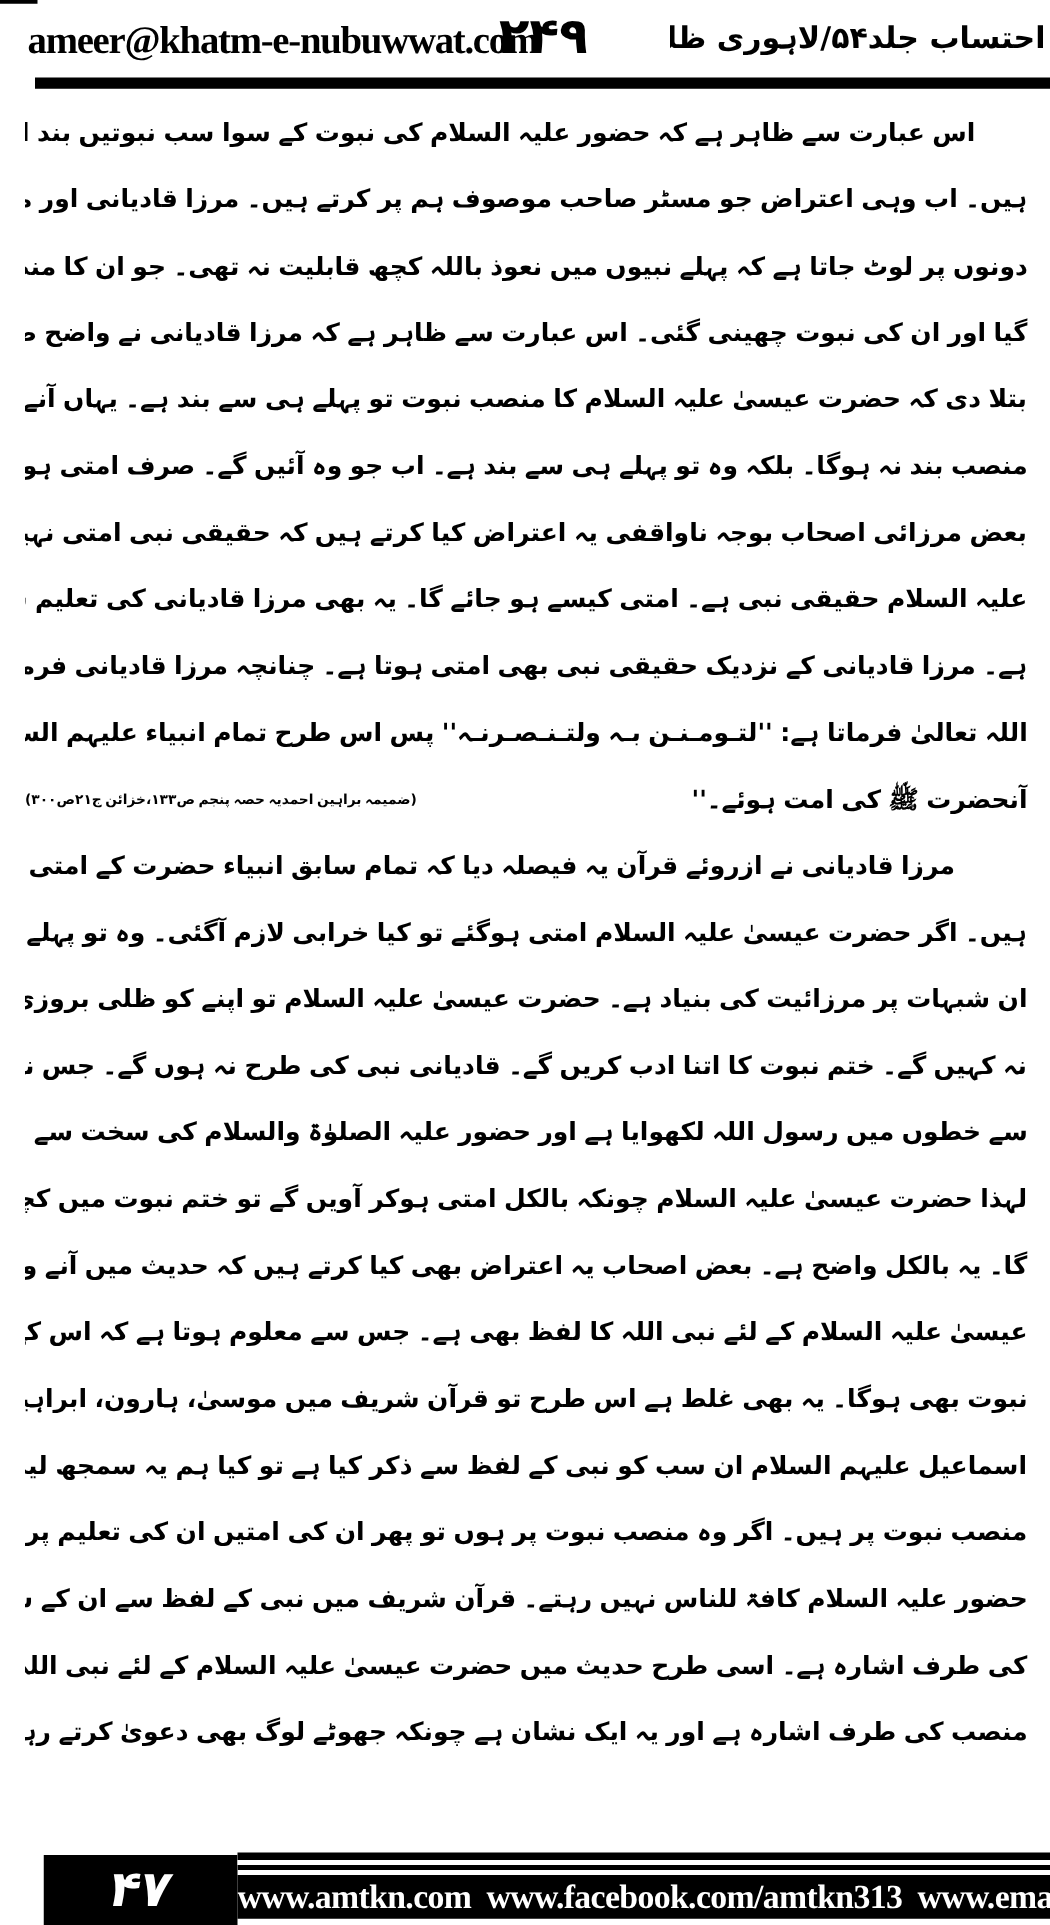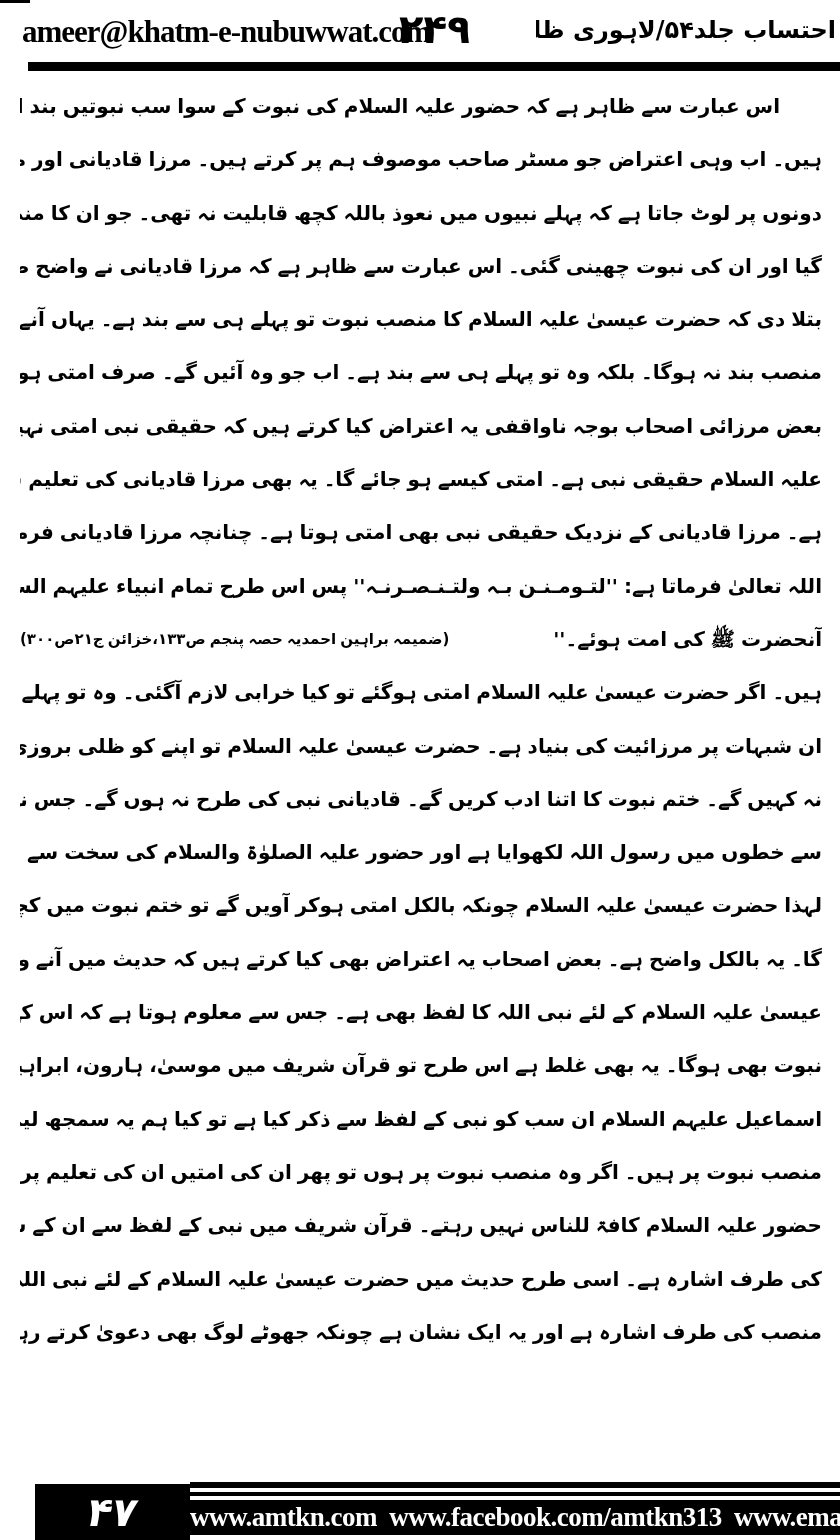--- a/index.html
+++ b/index.html
@@ -34,21 +34,21 @@
     position:absolute; left:20px; top:80px; width:802px;
     direction:rtl; color:#000; font-weight:bold; font-size:20px;
     word-spacing:-1px;
   }
   .bline{
     height:53.3px; line-height:53.3px; white-space:nowrap; overflow:hidden;
     text-align:justify; text-align-last:justify;
   }
   .bline.split{display:flex; justify-content:space-between; align-items:center;
     text-align:right; text-align-last:auto;}
-  .bline.split .cit{font-size:15px; letter-spacing:0; white-space:nowrap;}
+  .bline.split .cit{font-size:11px; letter-spacing:0; white-space:nowrap;}
   .bline.split .qend{white-space:nowrap;margin-left:34px;}
 
   
   .ft-numbox{
     position:absolute; left:35px; top:1484px; width:155px; height:56px;
     background:#000; color:#fff; display:flex; align-items:center; justify-content:center;
   }
   .ft-num{font-weight:bold; font-size:40px; transform:skewX(-12deg); line-height:1;}
   .ft-stripes{
     position:absolute; left:190px; top:1482px; width:650px; height:14px;
@@ -83,20 +83,21 @@
       <div class="bline">بتلا دی کہ حضرت عیسیٰ علیہ السلام کا منصب نبوت تو پہلے ہی سے بند ہے۔ یہاں آنے پر ان کا</div>
       <div class="bline">منصب بند نہ ہوگا۔ بلکہ وہ تو پہلے ہی سے بند ہے۔ اب جو وہ آئیں گے۔ صرف امتی ہوں گے۔</div>
       <div class="bline">بعض مرزائی اصحاب بوجہ ناواقفی یہ اعتراض کیا کرتے ہیں کہ حقیقی نبی امتی نہیں ہوسکتا۔ چونکہ عیسیٰ</div>
       <div class="bline">علیہ السلام حقیقی نبی ہے۔ امتی کیسے ہو جائے گا۔ یہ بھی مرزا قادیانی کی تعلیم سے ناواقفیت کا نتیجہ</div>
       <div class="bline">ہے۔ مرزا قادیانی کے نزدیک حقیقی نبی بھی امتی ہوتا ہے۔ چنانچہ مرزا قادیانی فرماتے ہیں: ''یوں تو</div>
       <div class="bline">اللہ تعالیٰ فرماتا ہے: ''لتـومـنـن بـہ ولتـنـصـرنـہ'' پس اس طرح تمام انبیاء علیہم السلام</div>
       <div class="bline split">
         <span class="qend">آنحضرت ﷺ کی امت ہوئے۔''</span>
         <span class="cit">(ضمیمہ براہین احمدیہ حصہ پنجم ص۱۳۳،خزائن ج۲۱ص۳۰۰)</span>
       </div>
+      <div class="bline" style="padding-right: 58px; padding-left: 55px;">مرزا قادیانی نے ازروئے قرآن یہ فیصلہ دیا کہ تمام سابق انبیاء حضرت کے امتی</div>
       <div class="bline">ہیں۔ اگر حضرت عیسیٰ علیہ السلام امتی ہوگئے تو کیا خرابی لازم آگئی۔ وہ تو پہلے ہی سے امتی ہیں۔</div>
       <div class="bline">ان شبہات پر مرزائیت کی بنیاد ہے۔ حضرت عیسیٰ علیہ السلام تو اپنے کو ظلی بروزی لغوی نبی کچھ بھی</div>
       <div class="bline">نہ کہیں گے۔ ختم نبوت کا اتنا ادب کریں گے۔ قادیانی نبی کی طرح نہ ہوں گے۔ جس نے مریدوں</div>
       <div class="bline">سے خطوں میں رسول اللہ لکھوایا ہے اور حضور علیہ الصلوٰۃ والسلام کی سخت سے سخت توہین کی ہے۔</div>
       <div class="bline">لہذا حضرت عیسیٰ علیہ السلام چونکہ بالکل امتی ہوکر آویں گے تو ختم نبوت میں کچھ فرق نہیں آئے</div>
       <div class="bline">گا۔ یہ بالکل واضح ہے۔ بعض اصحاب یہ اعتراض بھی کیا کرتے ہیں کہ حدیث میں آنے والے</div>
       <div class="bline">عیسیٰ علیہ السلام کے لئے نبی اللہ کا لفظ بھی ہے۔ جس سے معلوم ہوتا ہے کہ اس کے ساتھ منصب</div>
       <div class="bline">نبوت بھی ہوگا۔ یہ بھی غلط ہے اس طرح تو قرآن شریف میں موسیٰ، ہارون، ابراہیم، ادریس،</div>
       <div class="bline">اسماعیل علیہم السلام ان سب کو نبی کے لفظ سے ذکر کیا ہے تو کیا ہم یہ سمجھ لیں کہ اس وقت بھی وہ</div>
       <div class="bline">منصب نبوت پر ہیں۔ اگر وہ منصب نبوت پر ہوں تو پھر ان کی امتیں ان کی تعلیم پر عمل کریں اور</div>

